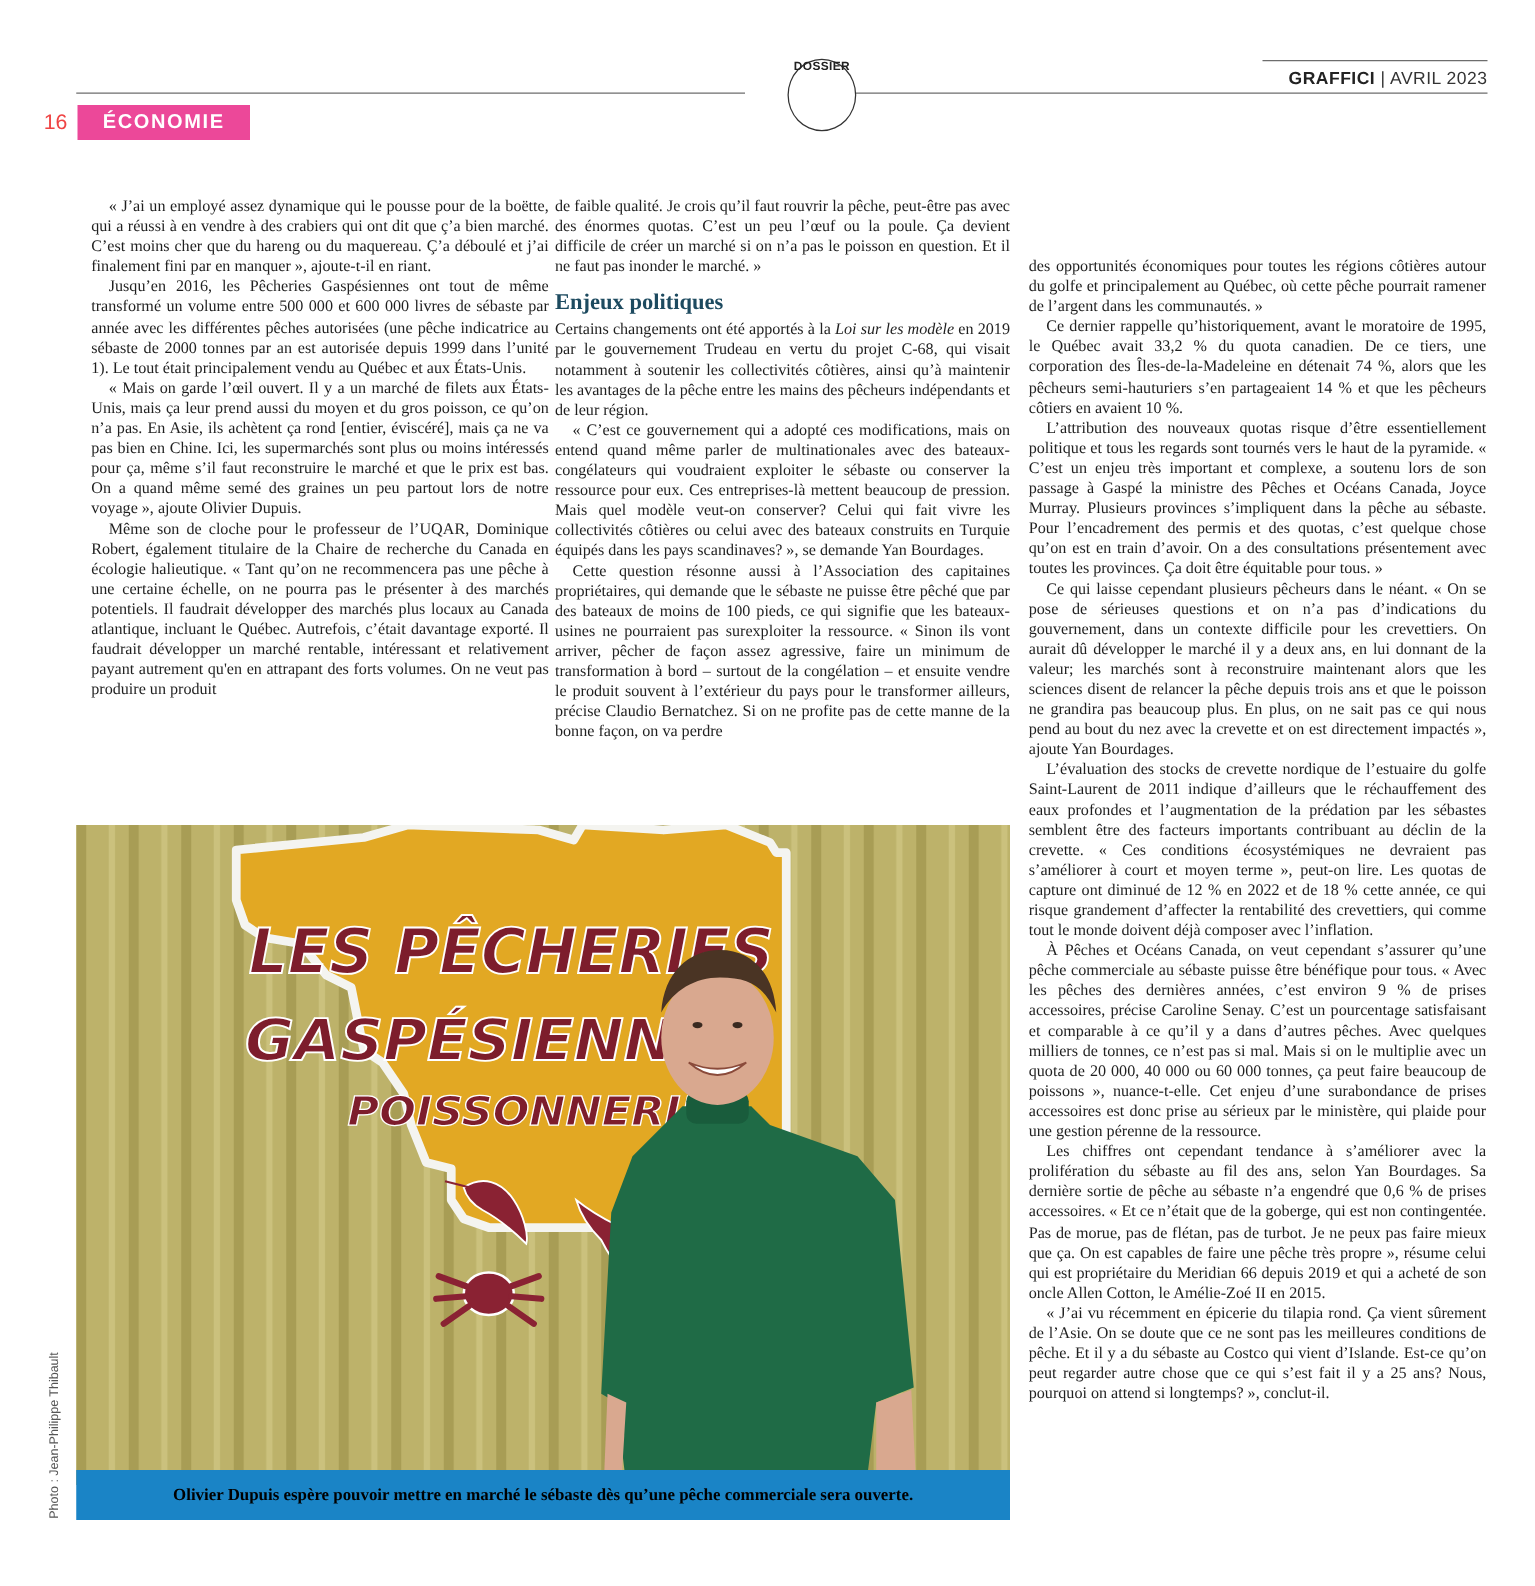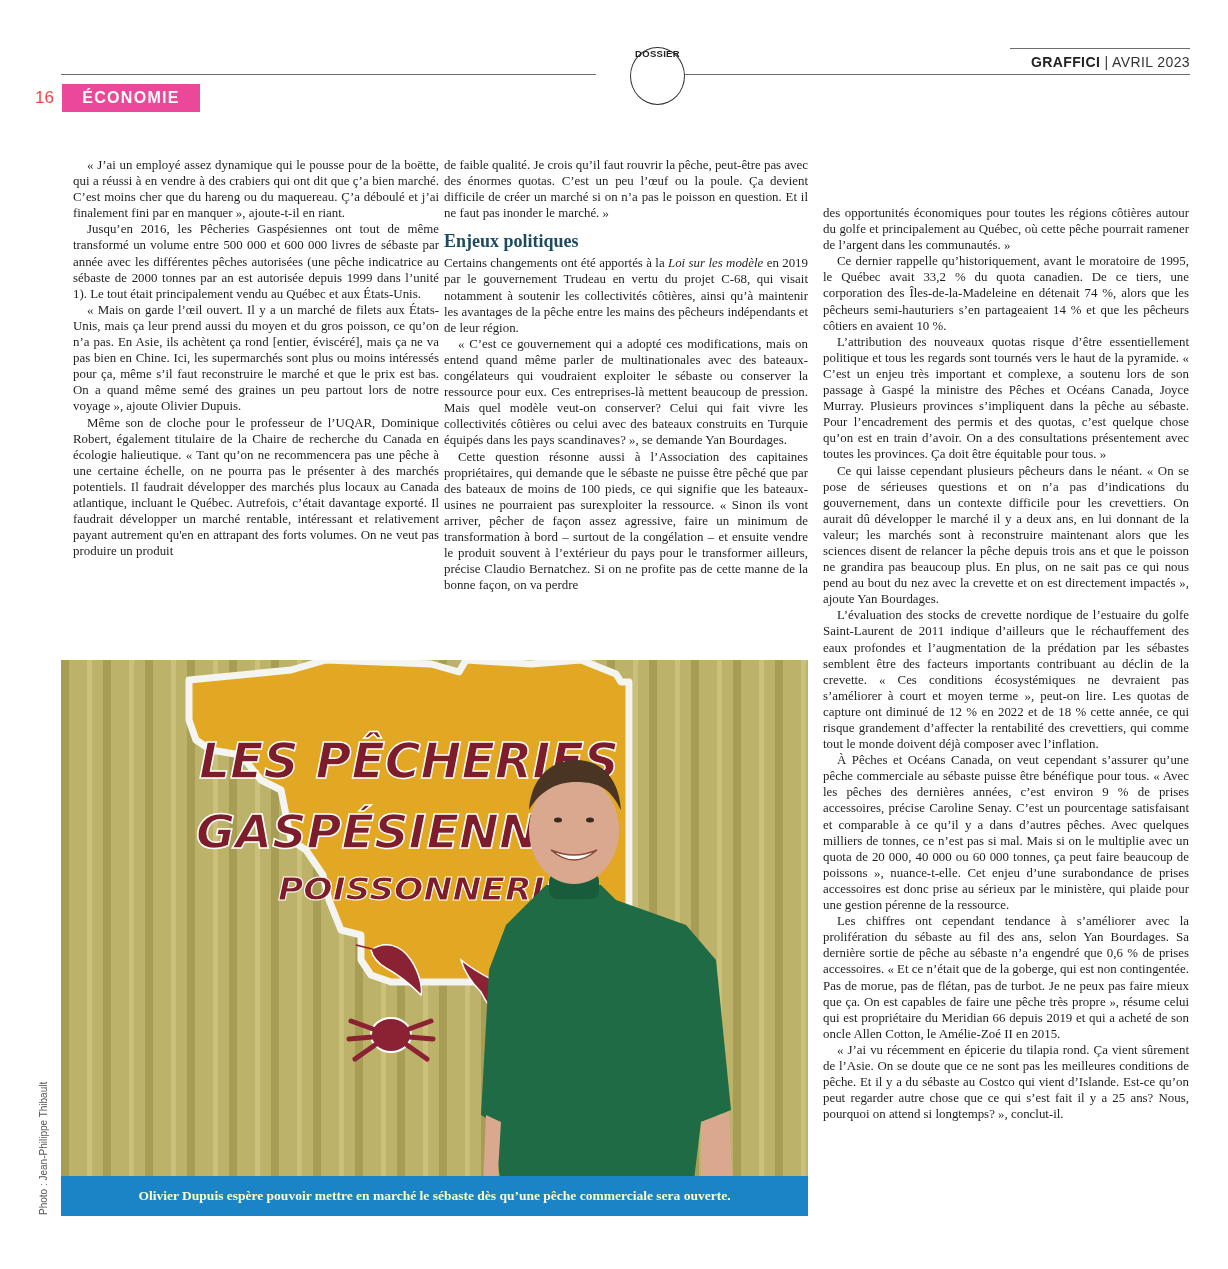--- a/index.html
+++ b/index.html
@@ -26,21 +26,21 @@
   .col p.noindent { text-indent: 0; }
   .col1 { left: 61px; top: 157px; width: 366px; margin-left: 12px; }
   .col2 { left: 444px; top: 157px; width: 364px; }
   .col3 { left: 823px; top: 157px; width: 366px; margin-top: 48px; }
   .subhead { font-size: 18px; line-height: 22px; font-weight: bold; color: #1d4a5f; margin: 9px 0 3px 0; text-align: left; }
 
   
   .photo { position: absolute; left: 61px; top: 660px; width: 747px; height: 528px; overflow: hidden; background: #b8ad63; }
   .photo svg { display: block; }
   .caption { position: absolute; left: 61px; top: 1176px; width: 747px; height: 40px; background: #1a84c6;
-             color: #fef9c3; font-weight: bold; font-size: 13.5px; display: flex; align-items: center; justify-content: center; }
+             color: #000000; font-weight: bold; font-size: 13.5px; display: flex; align-items: center; justify-content: center; }
   .credit { position: absolute; left: 38px; top: 1215px; transform-origin: left top; transform: rotate(-90deg);
             font-family: "Liberation Sans", sans-serif; font-size: 10px; color: #555; white-space: nowrap; }
 </style>
 </head>
 <body>
 
 <div class="rule-top-right"></div>
 <div class="rule-left"></div>
 <div class="rule-right"></div>
 <div class="dossier">

